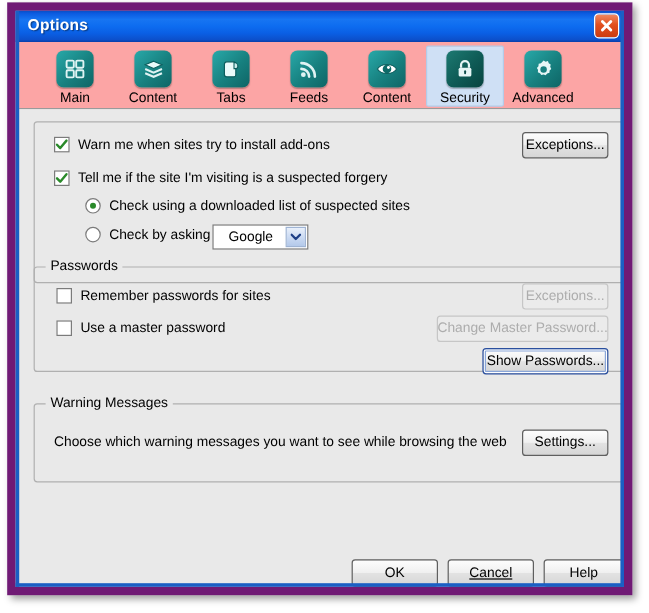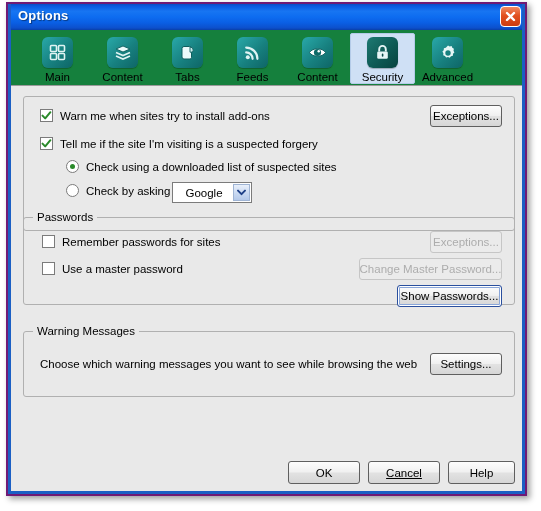--- a/index.html
+++ b/index.html
@@ -17,21 +17,21 @@
   }
 
   
   .window {
     position: absolute;
     left: 6px;
     top: 2px;
     width: 521px;
     height: 494px;
     background: #e6e6e6;
-    border: 2px solid #701a75;
+    border: 7px solid #701a75;
     box-sizing: border-box;
     box-shadow: 3px 3px 6px rgba(0,0,0,0.38);
   }
   .win-inner-border {
     position: absolute;
     left: 0; top: 0; right: 0; bottom: 0;
     border-left: 3px solid #1b5fc4;
     border-right: 3px solid #1b5fc4;
     border-bottom: 3px solid #1b5fc4;
     box-sizing: border-box;
@@ -74,21 +74,21 @@
   }
   .close-btn svg { display: block; margin: 3px auto 0 auto; }
 
   
   .toolbar {
     position: absolute;
     left: 3px;
     top: 26px;
     right: 3px;
     height: 56px;
-    background: #15803d;
+    background: #fca5a5;
     border-bottom: 1px solid #9a9a9a;
     box-sizing: border-box;
   }
   .tabs {
     display: flex;
     padding-left: 14px;
     padding-top: 3px;
     gap: 0px;
   }
   .tab {

